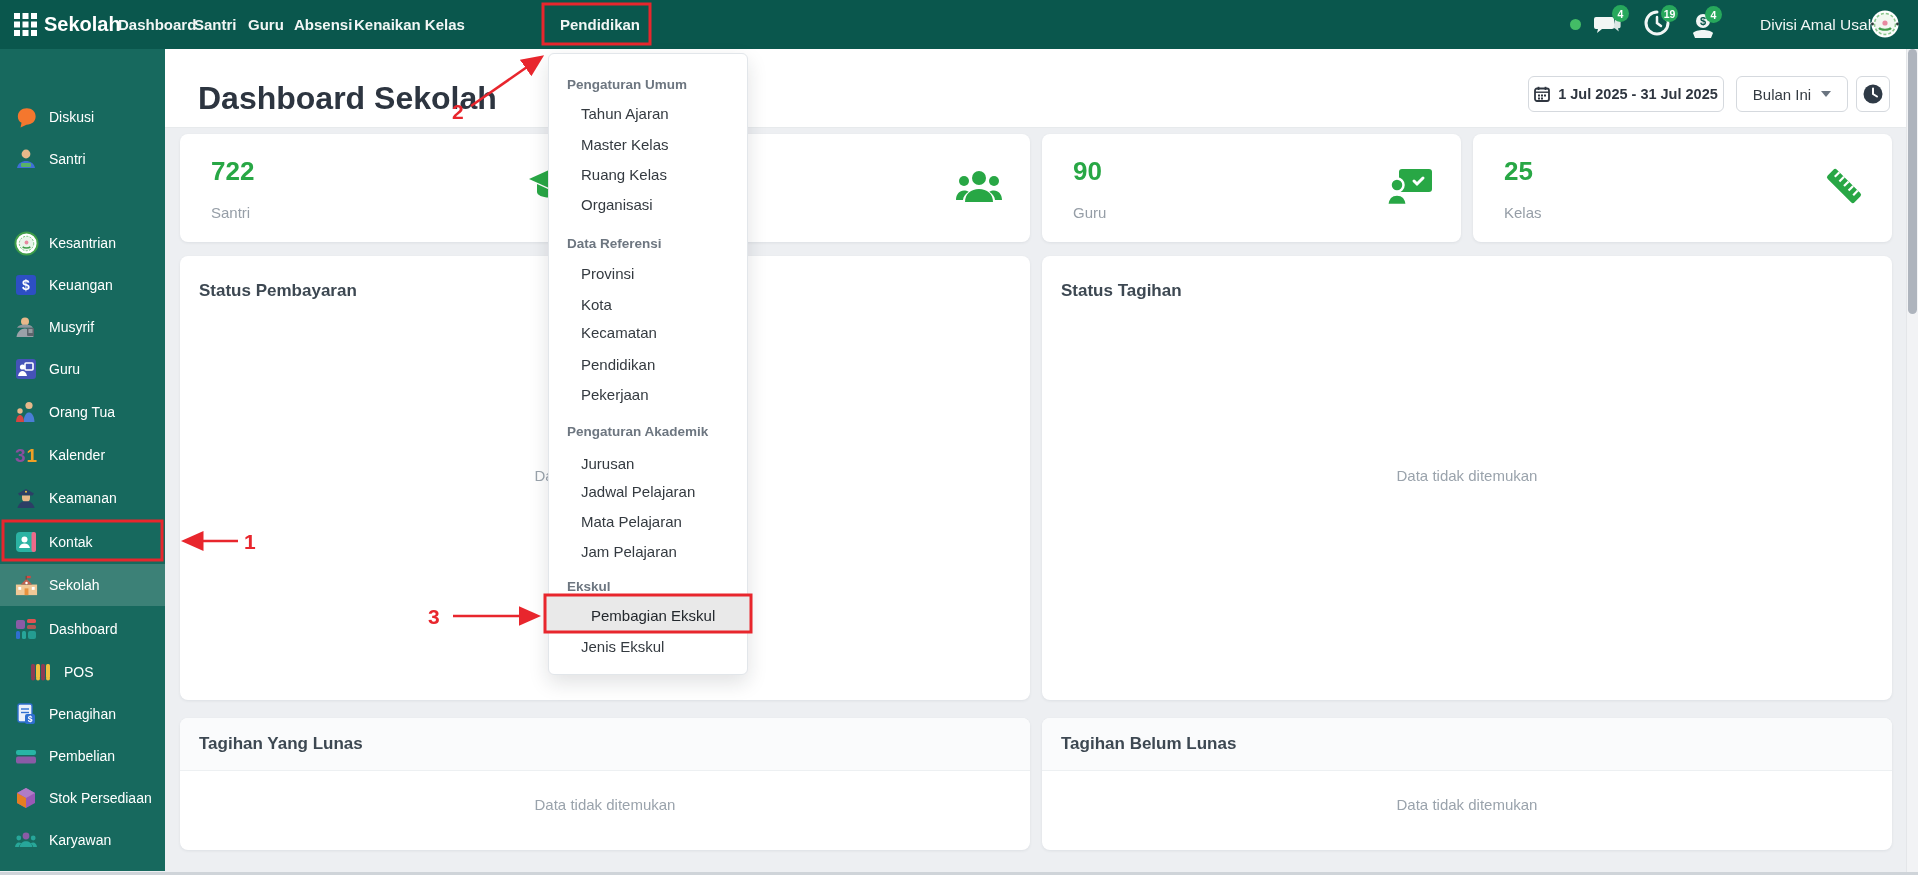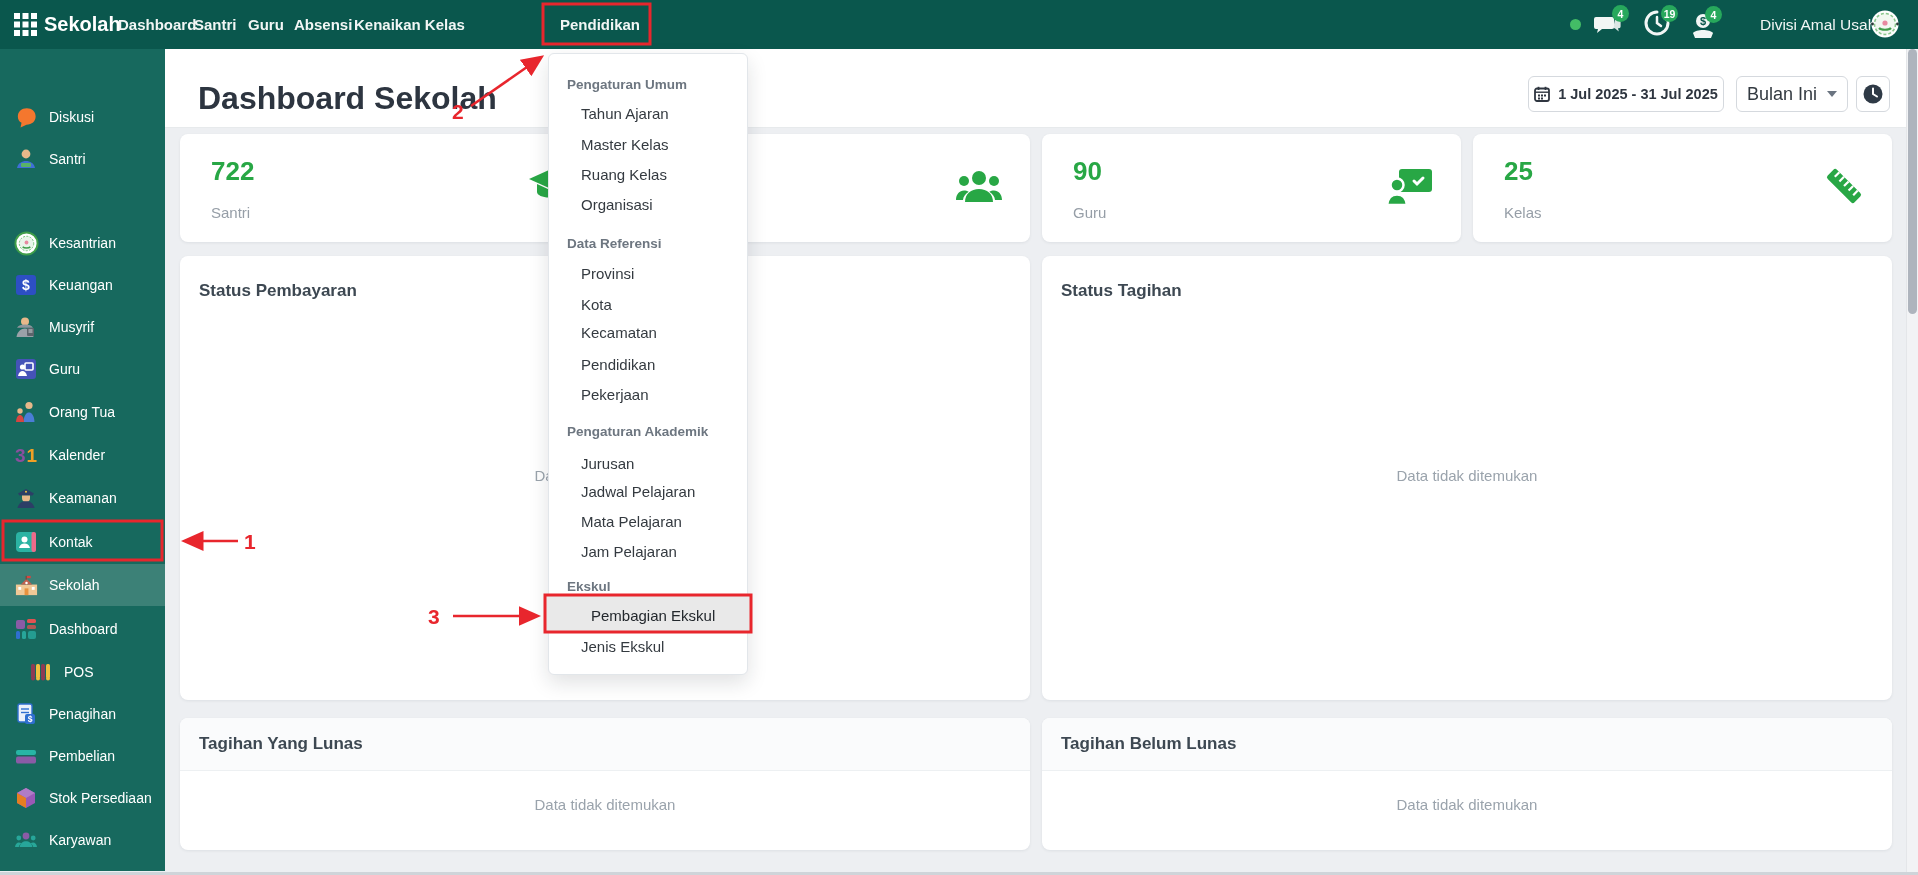--- a/index.html
+++ b/index.html
@@ -362,21 +362,21 @@
           <rect x="4" y="8.5" width="2" height="2" fill="#2f3640"></rect>
           <rect x="7" y="8.5" width="2" height="2" fill="#2f3640"></rect>
           <rect x="10" y="8.5" width="2" height="2" fill="#2f3640"></rect>
           <rect x="4" y="11.5" width="2" height="2" fill="#2f3640"></rect>
           <rect x="7" y="11.5" width="2" height="2" fill="#2f3640"></rect>
         </svg>
     </span>
     <span>1 Jul 2025 - 31 Jul 2025</span>
   </div>
 
-  <div class="abs btn" style="left:1736px;top:76px;width:112px;height:36px;gap:10px;font-size:18px;color:#333a41;">
+  <div class="abs btn" style="left:1736px;top:76px;width:112px;height:36px;gap:10px;font-size:15px;color:#333a41;">
     <span>Bulan Ini</span>
     <span style="width:0;height:0;border-left:5px solid transparent;border-right:5px solid transparent;border-top:6px solid #6a7480;"></span>
   </div>
 
   <div class="abs btn" style="left:1856px;top:76px;width:34px;height:36px;">
     <span style="display:flex;">
       <svg width="20" height="20" viewBox="0 0 20 20">
           <circle cx="10" cy="10" r="9.5" fill="#2f3a46"></circle>
           <path d="M10 4.5V10l4 2.5" stroke="#fff" stroke-width="2" fill="none" stroke-linecap="round"></path>
         </svg>

